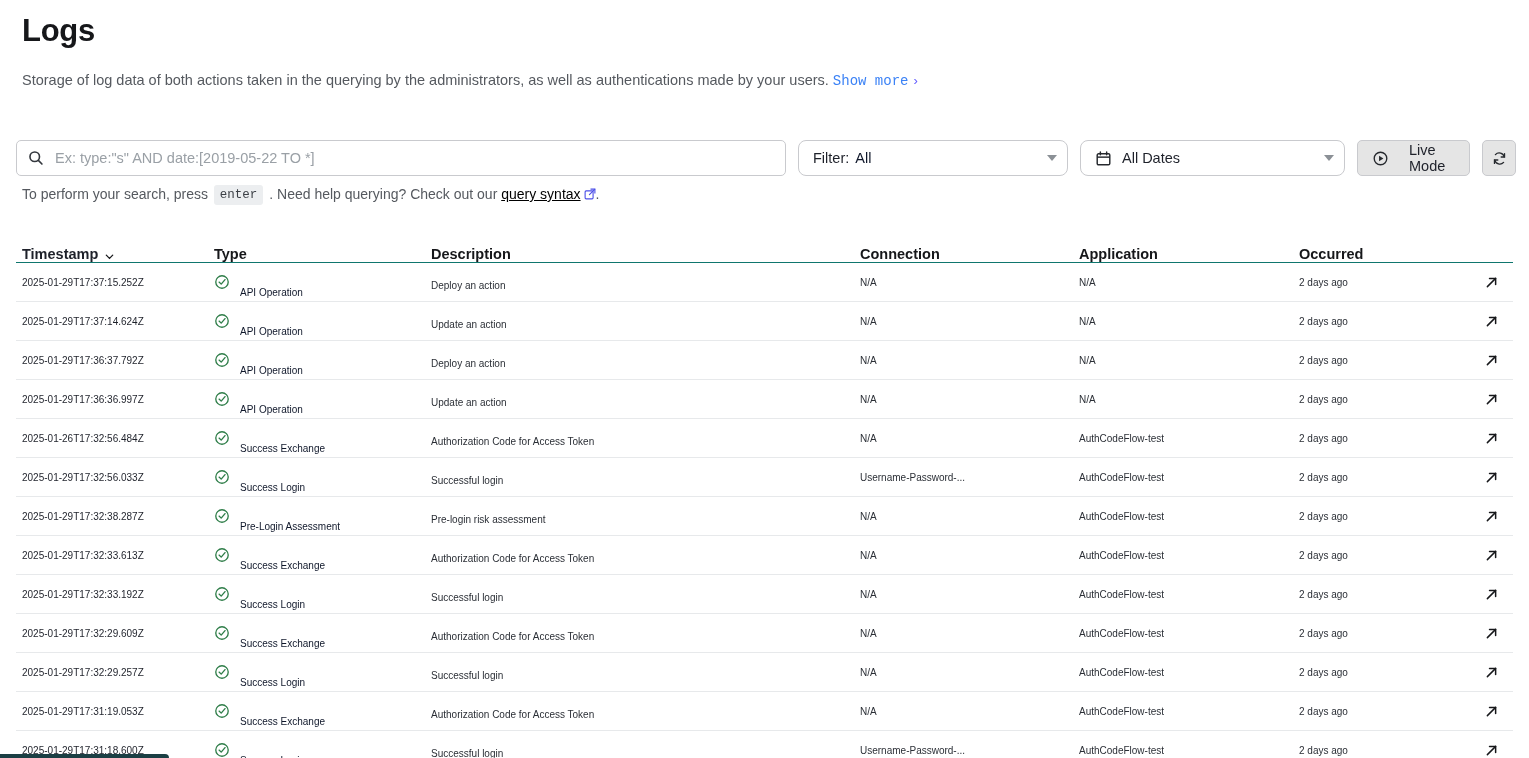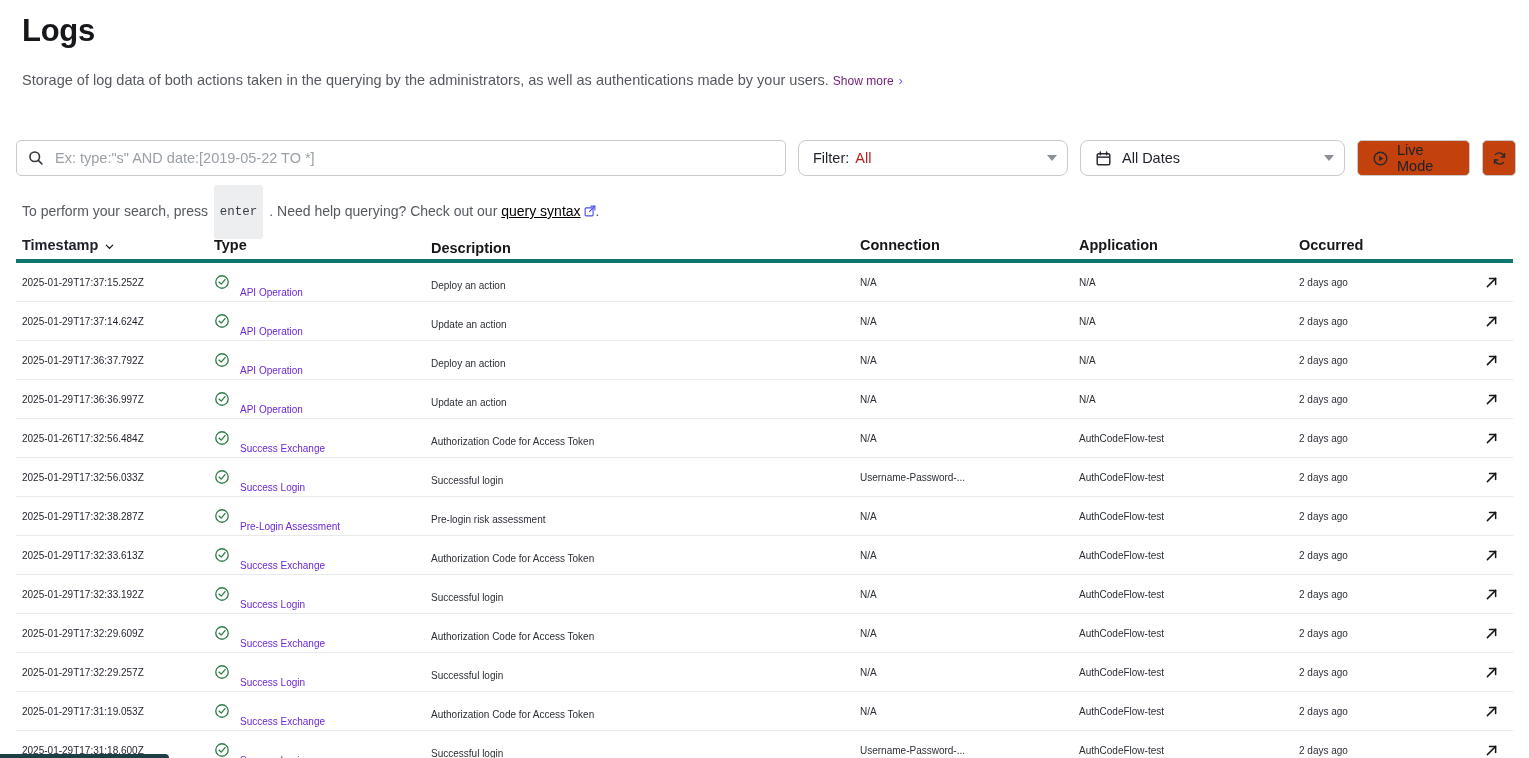--- a/index.html
+++ b/index.html
@@ -22,24 +22,25 @@
     margin: 12px 0 0 6px;
     line-height: 38px;
   }
   .page-sub {
     margin: 20px 0 0 6px;
     font-size: 14.5px;
     color: #55595f;
     line-height: 20px;
   }
   .show-more {
-    color: #701a75;
+    color: #3b82f6;
     text-decoration: none;
-    font-size: 12px;
+    font-size: 14px;
     cursor: pointer;
+    font-family: Liberation Mono, monospace;
   }
   .chev-right {
     display: inline-block;
     color: #635dff;
     font-size: 13px;
     margin-left: 5px;
     transform: translateY(0px);
   }
 
   
@@ -81,39 +82,39 @@
     display: flex;
     align-items: center;
     padding: 0 10px 0 14px;
     font-size: 14.5px;
     color: #1e212a;
     cursor: pointer;
     position: relative;
   }
   .select-btn.filter { flex: 0 0 270px; }
   .select-btn.dates { flex: 0 0 265px; }
-  .select-label-muted { color: #b91c1c; }
+  .select-label-muted { color: #0f172a; }
   .caret {
     margin-left: auto;
     width: 0; height: 0;
     border-left: 5px solid transparent;
     border-right: 5px solid transparent;
     border-top: 6px solid #8b9096;
   }
   .cal-icon { width: 17px; height: 17px; margin-right: 10px; flex: 0 0 17px; }
 
   .plain-btn {
     height: 36px;
     border: 1px solid #c9cace;
     border-radius: 5px;
-    background: #c2410c;
+    background: #e5e5e5;
     display: flex;
     align-items: center;
     justify-content: center;
-    gap: 8px;
+    gap: 20px;
     font-size: 14.5px;
     color: #1e212a;
     cursor: pointer;
     padding: 0 14px;
   }
   .plain-btn.live { flex: 0 0 113px; }
   .icon-btn {
     flex: 0 0 34px;
     width: 34px; height: 36px;
     padding: 0;
@@ -123,37 +124,37 @@
     position: absolute;
     left: 22px; top: 173px;
     font-size: 14px;
     color: #55595f;
     line-height: 18px;
   }
   .kbd {
     display: inline-block;
     background: #eceef0;
     border-radius: 3px;
-    padding: 18px 6px;
+    padding: 1px 6px;
     font-family: "Liberation Mono", monospace;
     font-size: 12.5px;
     color: #3b3f45;
     margin: 0 2px;
     vertical-align: 1px;
   }
   .qlink { color: #000000; text-decoration: underline; cursor: pointer; }
   .ext-glyph { display: inline-block; width: 12px; height: 12px; margin-left: 3px; vertical-align: -1px;}
 
   
   .table { position: absolute; left: 16px; top: 218px; width: 1497px; }
   .thead {
     display: flex;
-    align-items: center;
+    align-items: flex-end;
     height: 33px;
-    border-bottom: 4px solid #0f766e;
+    border-bottom: 1px solid #0f766e;
     font-size: 14.5px;
     font-weight: 700;
     color: #16171a;
   }
   .row {
     display: flex;
     align-items: center;
     height: 39px;
     border-bottom: 1px solid #e7e9eb;
     font-size: 10px;
@@ -164,21 +165,21 @@
   .c-desc { flex: 0 0 429px; margin-top: 7px; }
   .c-conn { flex: 0 0 219px; }
   .c-app  { flex: 0 0 220px; }
   .c-occ  { flex: 0 0 160px; }
   .c-act  { flex: 1 1 auto; display: flex; justify-content: flex-end; padding-right: 14px; }
 
   .thead .c-ts { display: flex; align-items: center; gap: 6px; cursor: pointer; }
   .sort-caret { width: 11px; height: 11px; display: inline-block; }
 
   .status-ic { width: 16px; height: 16px; margin-right: 10px; flex: 0 0 16px; }
-  .type-link { color: #6d28d9; cursor: pointer; margin-top: 21px; }
+  .type-link { color: #0f172a; cursor: pointer; margin-top: 21px; }
   .arrow-ic { width: 15px; height: 15px; cursor: pointer; }
 
   
   .statusbar {
     position: absolute;
     left: 0; bottom: 0;
     width: 169px; height: 16px;
     background: #1b3f44;
     border-top-right-radius: 4px;
     overflow: hidden;

